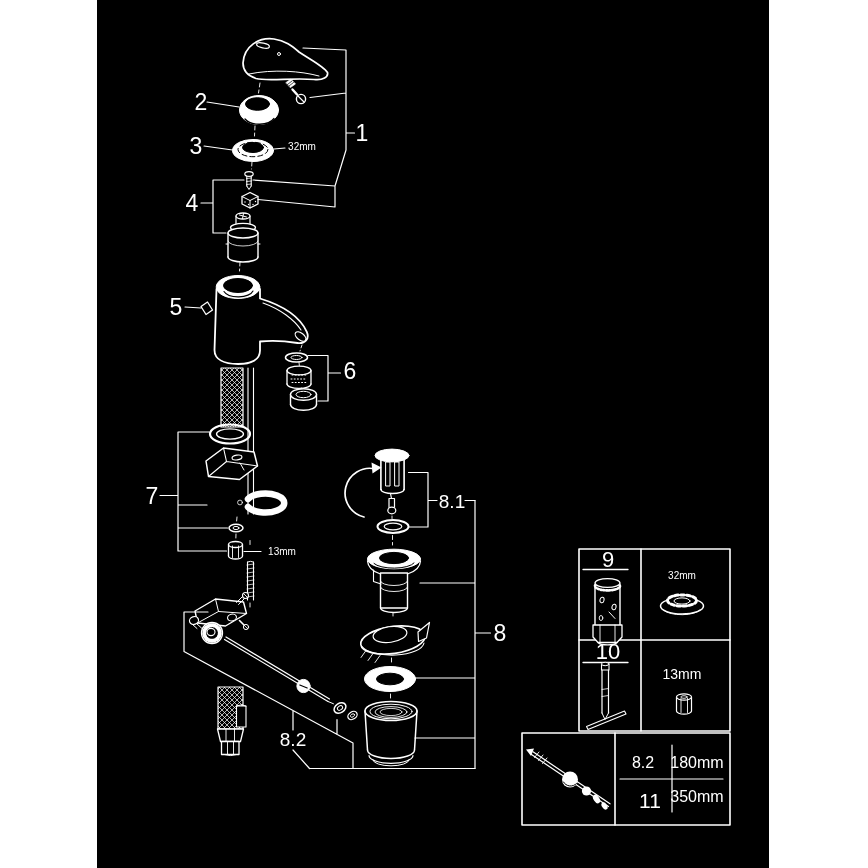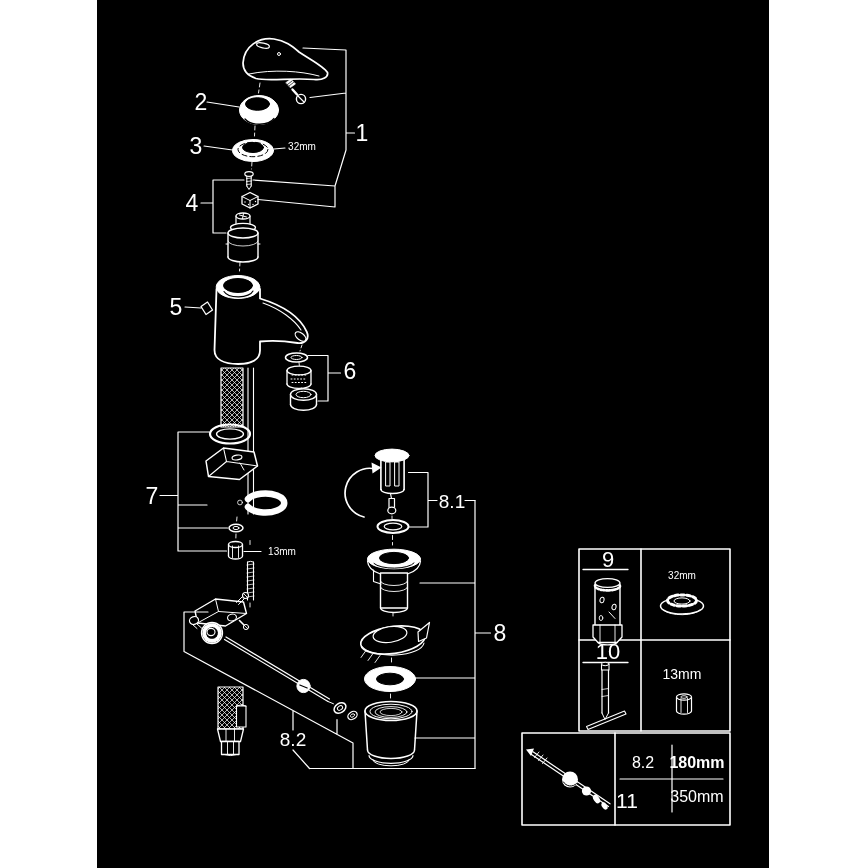--- a/index.html
+++ b/index.html
@@ -351,17 +351,17 @@
   <div class="lbl s19" style="left:355px; top:501px;">8.1</div>
   <div class="lbl s23" style="left:403px; top:633px;">8</div>
   <div class="lbl s19" style="left:196px; top:739px;">8.2</div>
 
   <div class="lbl s22" style="left:511px; top:560px;">9</div>
   <div class="lbl s13" style="left:585px; top:576px;">32mm</div>
   <div class="lbl s22" style="left:511px; top:652px;">10</div>
   <div class="lbl s14" style="left:585px; top:674px;">13mm</div>
 
   <div class="lbl s16" style="left:546px; top:763px;">8.2</div>
-  <div class="lbl s16" style="left:600px; top:763px;font-weight:bold;">180mm</div>
-  <div class="lbl s21" style="left:530px; top:800px;">11</div>
+  <div class="lbl s16" style="left:600px; top:763px;">180mm</div>
+  <div class="lbl s21" style="left:553px; top:800px;">11</div>
   <div class="lbl s16" style="left:600px; top:797px;text-align:center;">350mm</div>
 
 </div>
 
 </body></html>

